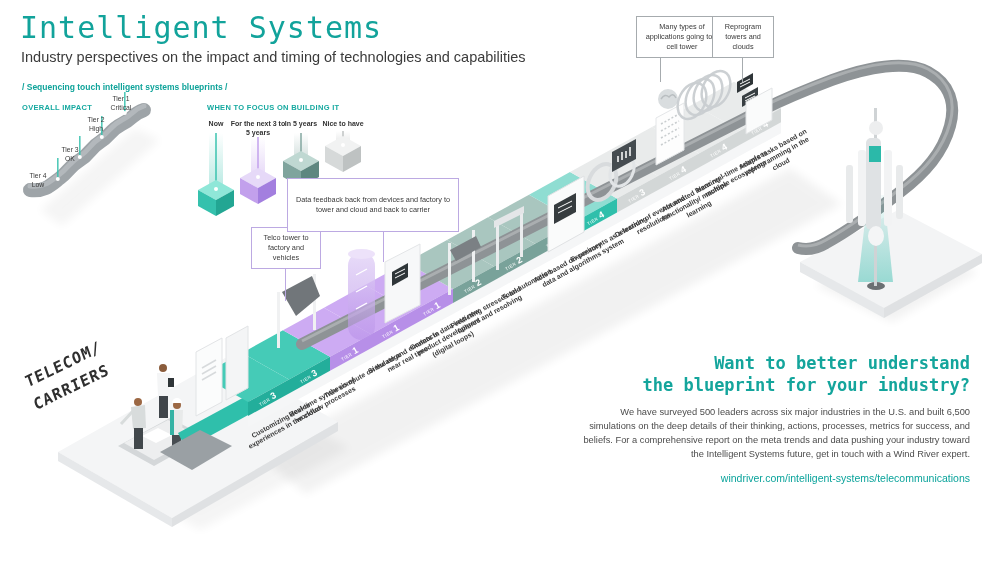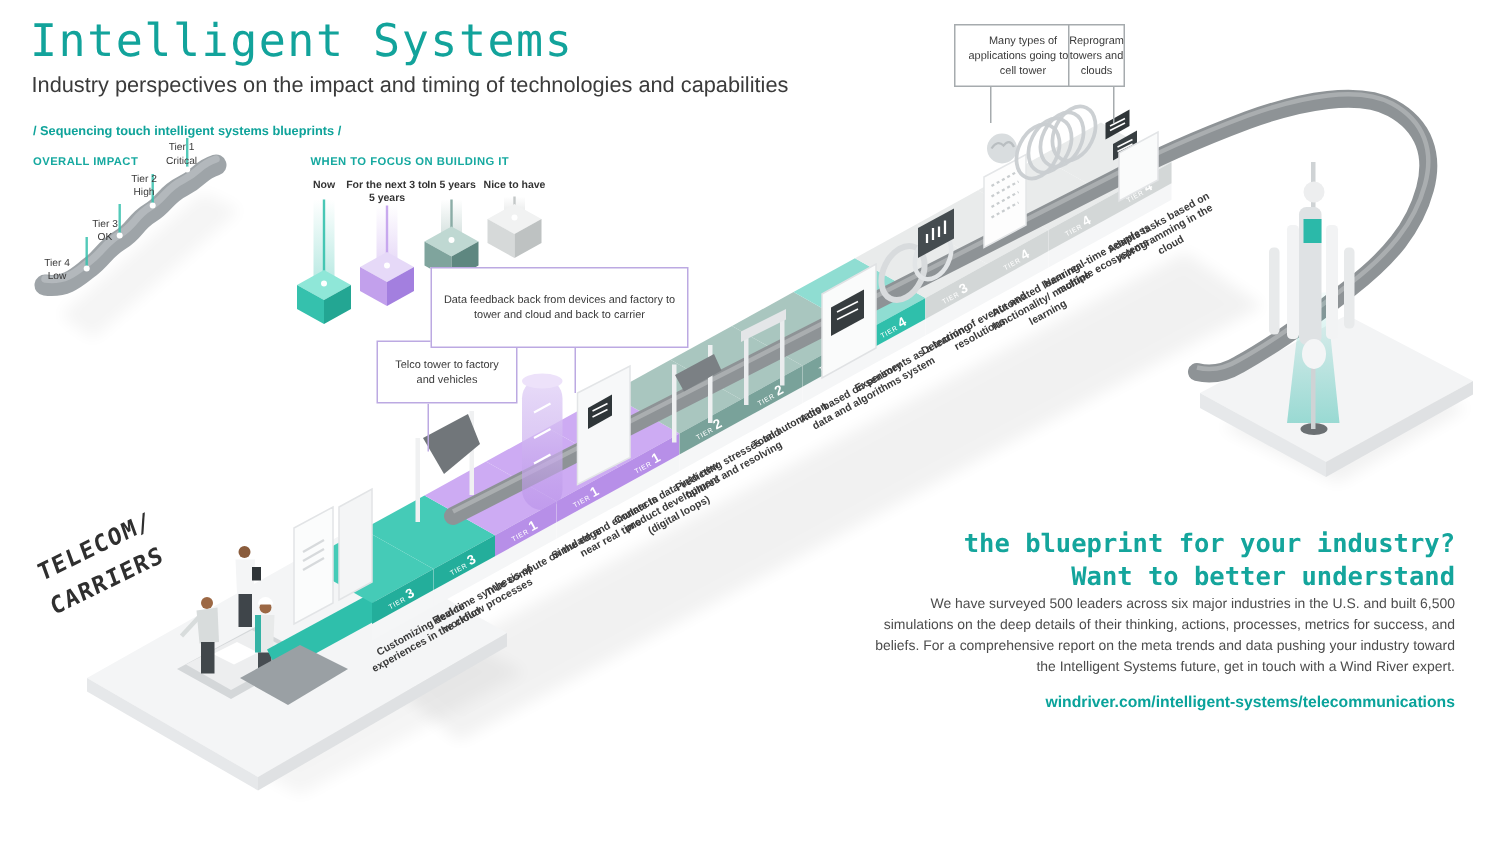--- a/index.html
+++ b/index.html
@@ -24,22 +24,22 @@
   .connector.gray{background:#A6ABAE;}
   #step-labels{position:absolute;left:0;top:0;width:1000px;height:570px;pointer-events:none;z-index:4;}
   .step-label{position:absolute;width:88px;font-size:7px;font-weight:600;line-height:1.2;
               text-align:center;color:#3b3b3b;transform:rotate(-29deg);transform-origin:50% 0;}
   #industry-label{left:26px;top:352px;transform:rotate(-26deg) skewX(-6deg);
      font-family:"DejaVu Sans Mono",monospace;font-weight:800;font-size:15.5px;
      letter-spacing:1px;color:#2F2F2F;line-height:1.55;}
   #cta{left:575px;top:352px;width:395px;text-align:right;z-index:6;}
   #cta-h{font-family:"DejaVu Sans Mono",monospace;font-weight:bold;font-size:17px;
          line-height:1.3;color:#14A59C;}
-  #cta-body{margin-top:0;font-size:9.3px;line-height:1.5;color:#4c4c4c;}
-  #cta-link{display:inline-block;margin-top:10px;font-size:10.5px;font-weight:bold;
+  #cta-body{margin-top:10px;font-size:9.3px;line-height:1.5;color:#4c4c4c;}
+  #cta-link{display:inline-block;margin-top:10px;font-size:10.5px;font-weight:normal;
             color:#0AA39B;text-decoration:none;}
   #logo{left:797px;top:484px;font-size:42px;font-weight:200;letter-spacing:2px;color:#2b2e30;}
   #logo .v{color:#00AFA3;}
 </style>
 </head>
 <body>
 
 <div id="canvas">
 
   <svg width="1000" height="570" viewBox="0 0 1000 570">
@@ -340,27 +340,27 @@
     <div>Tier 4</div>
     <div>Low</div>
   </div>
 
   <div class="abs legend-title" id="timing-title">WHEN TO FOCUS ON BUILDING IT</div>
   <div class="abs time-lab" style="left:188px;top:120px;">Now</div>
   <div class="abs time-lab" style="left:230px;top:120px;">For the next 3 to 5 years</div>
   <div class="abs time-lab" style="left:273px;top:120px;">In 5 years</div>
   <div class="abs time-lab" style="left:315px;top:120px;">Nice to have</div>
 
-  <div class="callout" style="left:251px;top:227px;width:94px;height:42px;">Telco tower to factory and vehicles</div>
+  <div class="callout" style="left:251px;top:227px;width:70px;height:42px;">Telco tower to factory and vehicles</div>
   <div class="connector" style="left:285px;top:269px;height:32px;"></div>
   <div class="callout" style="left:287px;top:178px;width:172px;height:54px;">Data feedback back from devices and factory to tower and cloud and back to carrier</div>
   <div class="connector" style="left:383px;top:232px;height:30px;"></div>
   <div class="callout gray" style="left:636px;top:16px;width:92px;height:42px;">Many types of applications going to a cell tower</div>
   <div class="connector gray" style="left:660px;top:58px;height:24px;"></div>
-  <div class="callout gray" style="left:712px;top:16px;width:38px;height:42px;">Reprogram towers and clouds</div>
+  <div class="callout gray" style="left:712px;top:16px;width:62px;height:42px;">Reprogram towers and clouds</div>
   <div class="connector gray" style="left:742px;top:58px;height:24px;"></div>
 
   <div id="step-labels">
       <div class="step-label" style="left: 234.5px; top: 416.7px;">Customizing device experiences in the cloud</div>
       <div class="step-label" style="left: 275.5px; top: 394.1px;">Real-time synthesis of workflow processes</div>
       <div class="step-label" style="left: 316.5px; top: 371.5px;">True compute on the edge</div>
       <div class="step-label" style="left: 357.5px; top: 348.9px;">Simulate and emulate in near real time</div>
       <div class="step-label" style="left: 398.5px; top: 326.3px;">Connects data into new product development (digital loops)</div>
       <div class="step-label" style="left: 439.5px; top: 303.7px;">Predicting stresses and failures and resolving</div>
       <div class="step-label" style="left: 480.5px; top: 281.1px;">Total automation</div>
@@ -372,20 +372,20 @@
       <div class="step-label" style="left: 726.5px; top: 145.5px;">Adapts tasks based on reprogramming in the cloud</div>
     </div>
 
   <div class="abs" id="industry-label">
     <div>TELECOM/</div>
     <div>CARRIERS</div>
   </div>
 
   <div class="abs" id="cta">
     <div id="cta-h">
+      <div>Want to better understand</div>
       <div>the blueprint for your industry?</div>
-      <div>Want to better understand</div>
     </div>
     <div id="cta-body">We have surveyed 500 leaders across six major industries in the U.S. and built 6,500 simulations on the deep details of their thinking, actions, processes, metrics for success, and beliefs. For a comprehensive report on the meta trends and data pushing your industry toward the Intelligent Systems future, get in touch with a Wind River expert.</div>
     <a id="cta-link" href="#">windriver.com/intelligent-systems/telecommunications</a>
   </div>
 
 </div>
 
 </body></html>

